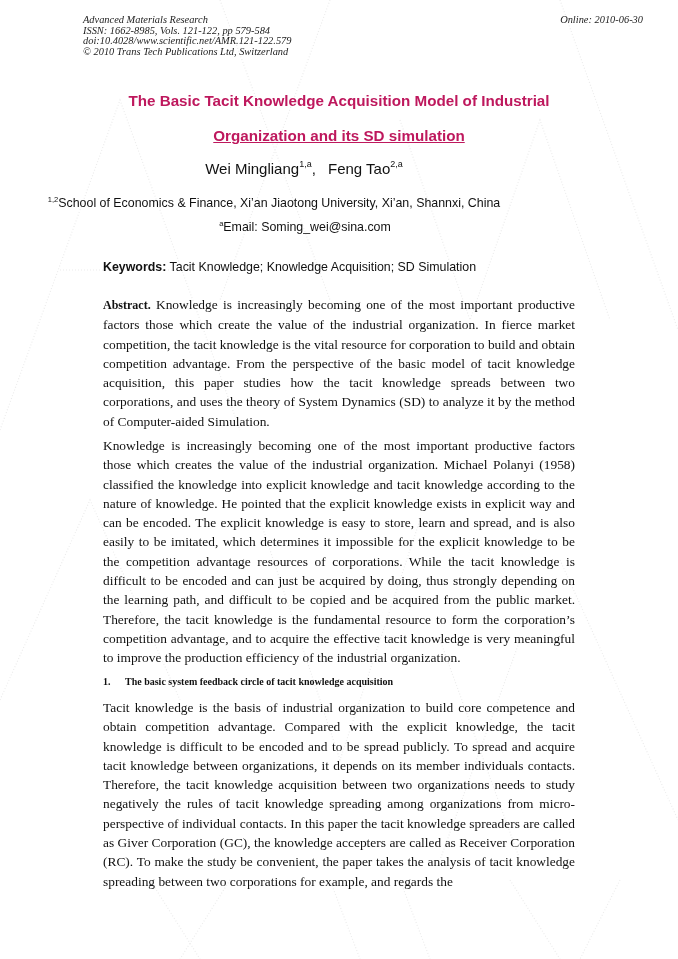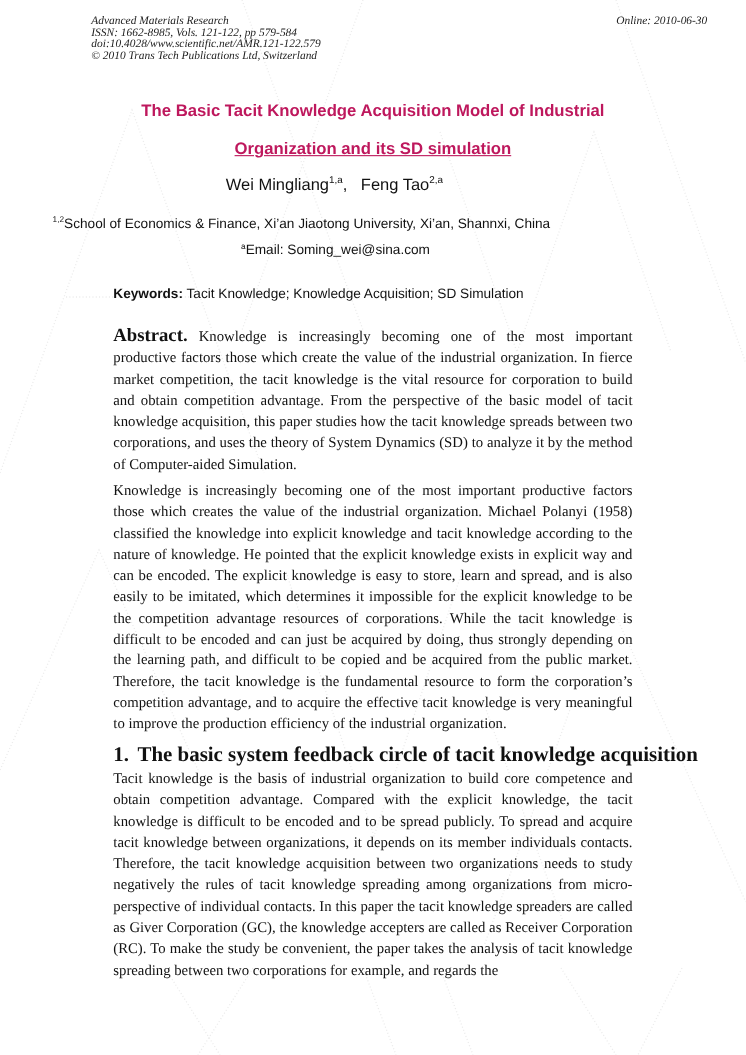--- a/index.html
+++ b/index.html
@@ -52,27 +52,27 @@
     font-family: "Liberation Sans", sans-serif; font-size: 12.4px; white-space: nowrap;
   }
   .keywords b { font-weight: bold; }
 
   .para {
     position: absolute; left: 103px; width: 472px;
     font-family: "Liberation Serif", serif; font-size: 13.4px;
     line-height: 19.3px; text-align: justify; color: #111;
   }
   .abstract { top: 295px; }
-  .abstract .lbl { font-weight: bold; font-size: 17px; }
+  .abstract .lbl { font-weight: bold; font-size: 12px; }
   .intro { top: 436px; }
   .sec1-body { top: 698px; }
 
   .section-heading {
     position: absolute; left: 103px; top: 676px;
-    font-family: "Liberation Serif", serif; font-weight: bold; font-size: 19px; white-space: nowrap;
+    font-family: "Liberation Serif", serif; font-weight: bold; font-size: 10px; white-space: nowrap;
   }
   .section-heading .num { display: inline-block; width: 22px; }
 </style>
 </head>
 <body>
 
 <svg class="watermark" width="678" height="959" viewBox="0 0 678 959">
   <g stroke="#ececec" stroke-width="1.2" stroke-dasharray="1 2" fill="none">
     <path d="M0 430 L120 100 L240 430 M60 270 L180 270"></path>
     <path d="M220 0 L330 300 M330 0 L220 300"></path>

